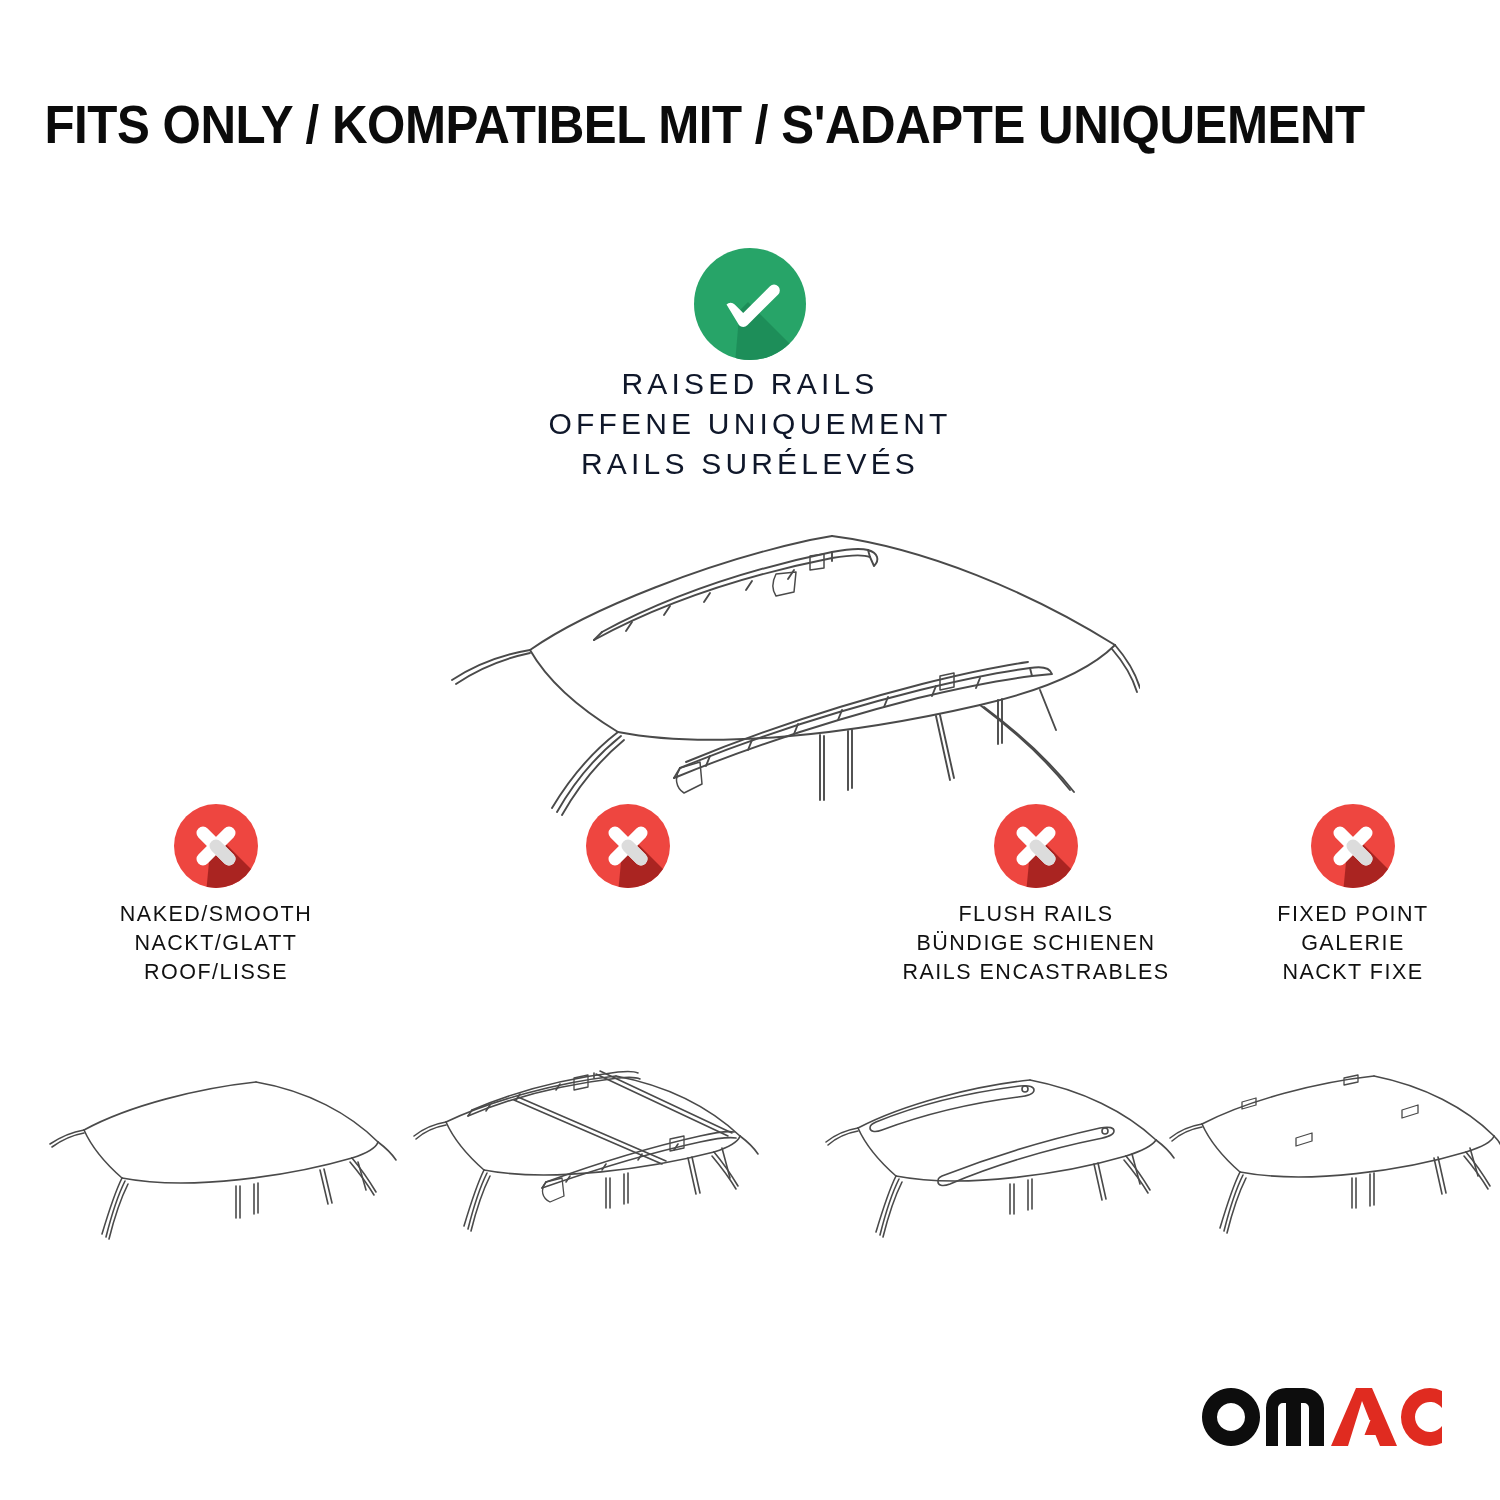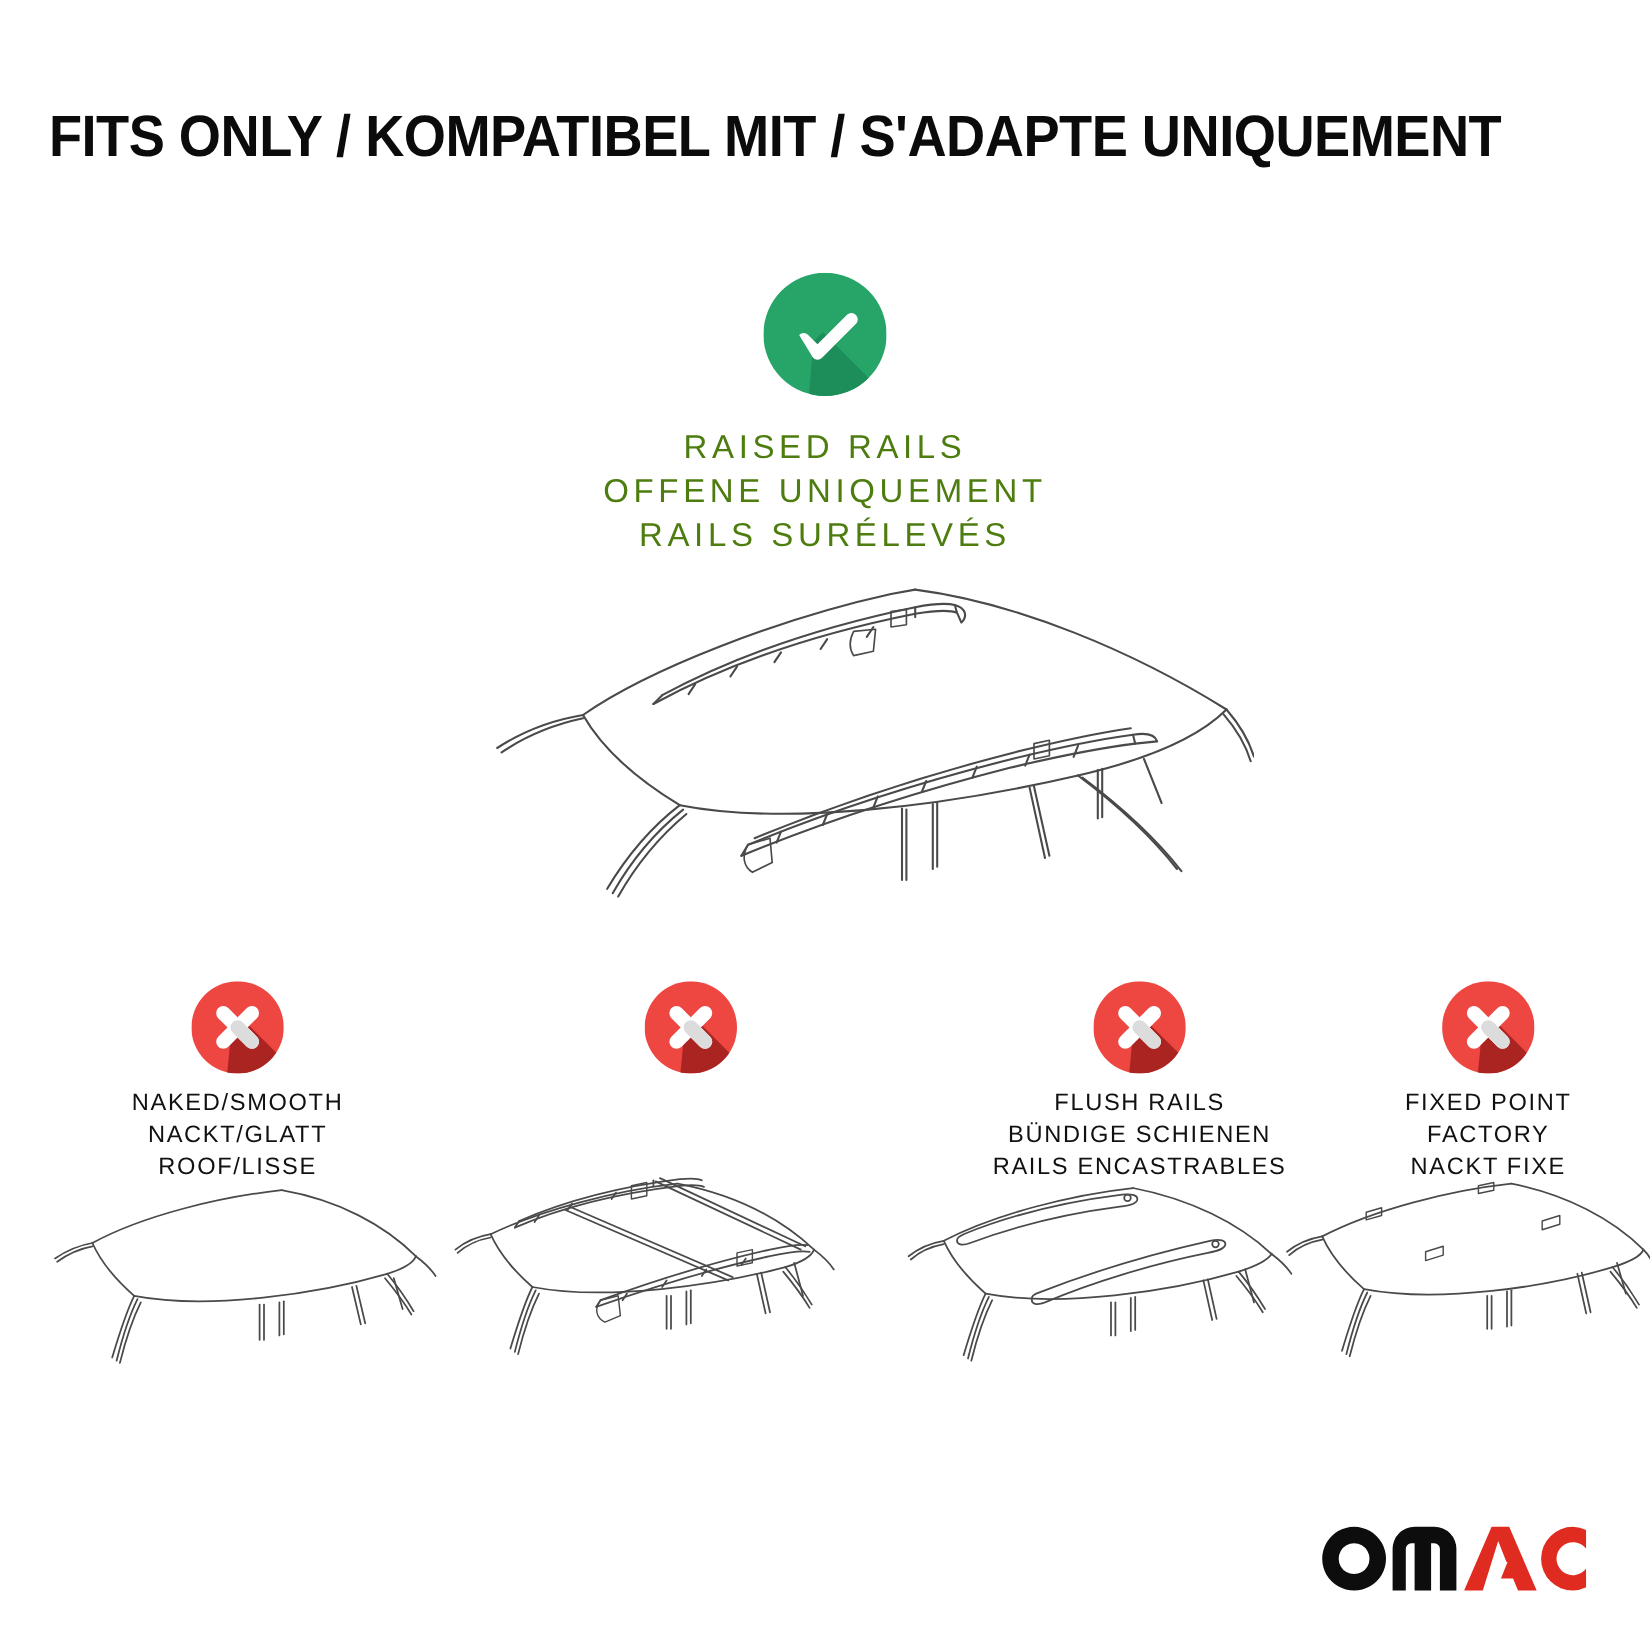--- a/index.html
+++ b/index.html
@@ -32,37 +32,36 @@
   
   .approved{
     position:absolute;left:0;top:248px;width:1500px;text-align:center;
   }
   .badge{
     width:112px;height:112px;display:inline-block;position:relative;
   }
   .badge svg{display:block;width:112px;height:112px;}
 
   .approved-labels{
-    margin-top:22px;
     font-size:30px;
     letter-spacing:4.2px;
     line-height:1.33;
-    color:#4d7c0f;
+    color:#0f172a;
     font-weight:400;
   }
   .approved-labels div{white-space:nowrap;}
 
   
   .hero-art{
     position:absolute;left:380px;top:500px;width:760px;height:345px;
   }
   .hero-art svg{display:block;width:100%;height:100%;}
 
   
-  .cols{position:absolute;left:0;top:892px;width:1500px;height:300px;}
+  .cols{position:absolute;left:0;top:804px;width:1500px;height:300px;}
   .col{position:absolute;top:0;text-align:center;}
   .col-badge{width:84px;height:84px;margin:0 auto;}
   .col-badge svg{display:block;width:84px;height:84px;}
   .col-labels{
     margin-top:12px;
     font-size:21.5px;
     letter-spacing:1.5px;
     line-height:1.36;
     color:#111;
     font-weight:400;
@@ -281,21 +280,21 @@
           </g>
           <g stroke="#ffffff" stroke-width="13" stroke-linecap="round">
             <line x1="29" y1="29" x2="55" y2="55"></line>
             <line x1="55" y1="29" x2="29" y2="55"></line>
           </g>
           <line x1="42" y1="42" x2="55" y2="55" stroke="#dcdcdc" stroke-width="13" stroke-linecap="round"></line>
         </svg>
       </div>
       <div class="col-labels">
         <div>FIXED POINT</div>
-        <div>FACTORY</div>
+        <div>GALERIE</div>
         <div>NACKT FIXE</div>
       </div>
     </div>
   </div>
 
   <div class="art-row">
 
     <div class="art art-0">
       <svg viewBox="0 0 360 235" xmlns="http://www.w3.org/2000/svg" fill="none" stroke="#4a4a4a" stroke-width="1.6" stroke-linecap="round" stroke-linejoin="round">
         <path d="M44 72 C 90 47 160 30 216 24"></path>

